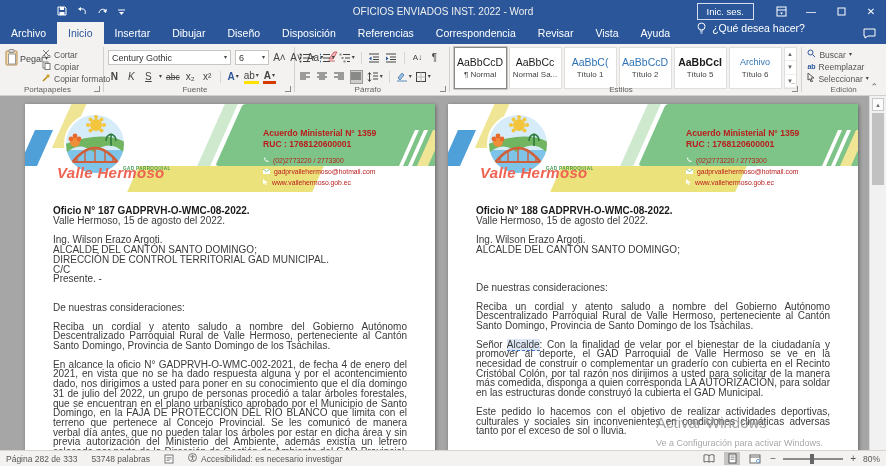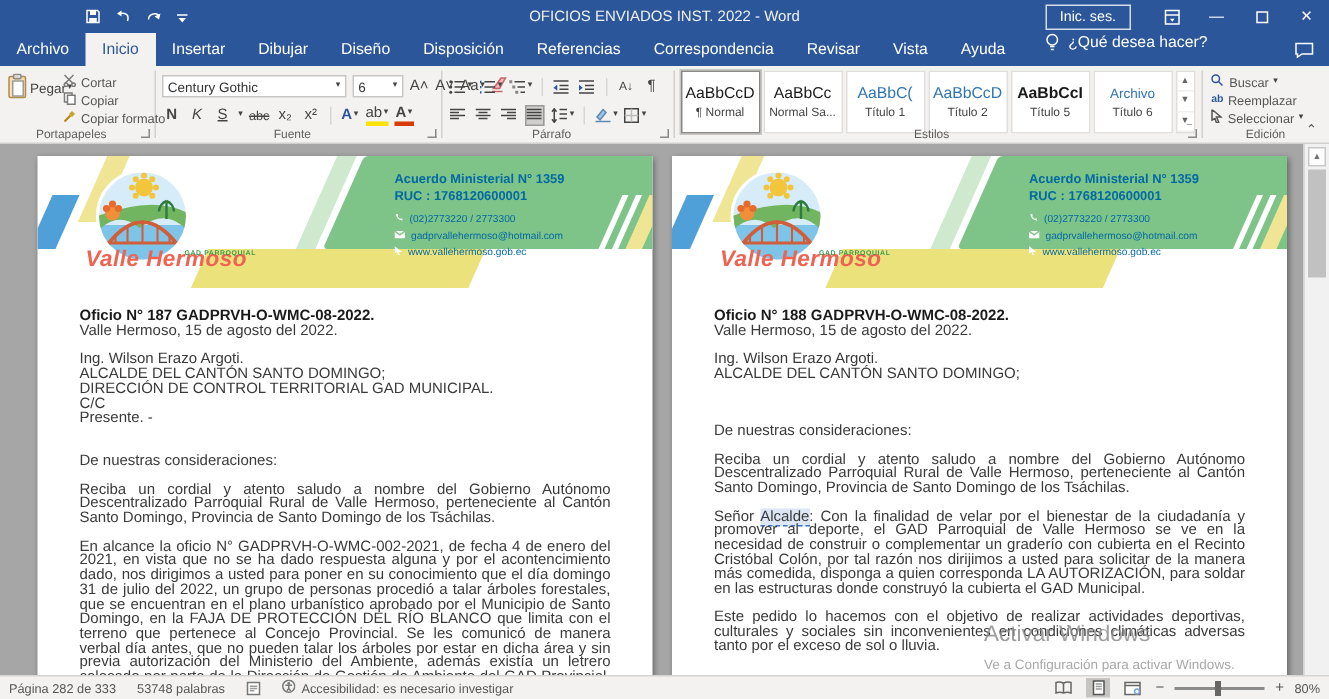--- a/index.html
+++ b/index.html
@@ -67,21 +67,21 @@
   .page.pl { left:25px; } .page.pr { left:448px; }
 
   
   .lh { position:relative; height:88px; overflow:hidden; }
   .skew { position:absolute; transform:skewX(-24deg); }
   .st-yellow { background:#efe594; }
   .st-blue { background:#4f9fd8; }
   .st-green-light { background:#cfe9cf; }
   .st-green { background:#7ec489; border-radius:3px; }
   .st-white { background:#fff; }
-  .lh-txt { position:absolute; left:238px; top:10px; color:#0369a1; z-index:3; }
+  .lh-txt { position:absolute; left:238px; top:24px; color:#b91c1c; z-index:3; }
   .lh-txt .l1 { font-size:8.6px; font-weight:bold; line-height:10.5px; }
   .lh-contact { margin-top:6px; }
   .lh-contact div { display:flex; align-items:center; gap:4px; font-size:6.8px; line-height:11px; }
   .logo { position:absolute; left:38px; top:8px; z-index:3; }
   .brand { position:absolute; left:32px; top:60px; z-index:4; font-size:15px; font-weight:bold; font-style:italic; color:#ee6352; letter-spacing:.3px; }
   .brandtag { position:absolute; left:98px; top:62px; z-index:5; font-size:4.6px; font-weight:bold; color:#3f9b4f; letter-spacing:.4px; }
 
   
   .lbody { padding:0 28px; font-size:10px; line-height:9.7px; color:#3a3a3a; }
   .subject { margin-top:14px; font-weight:bold; color:#1a1a1a; }

